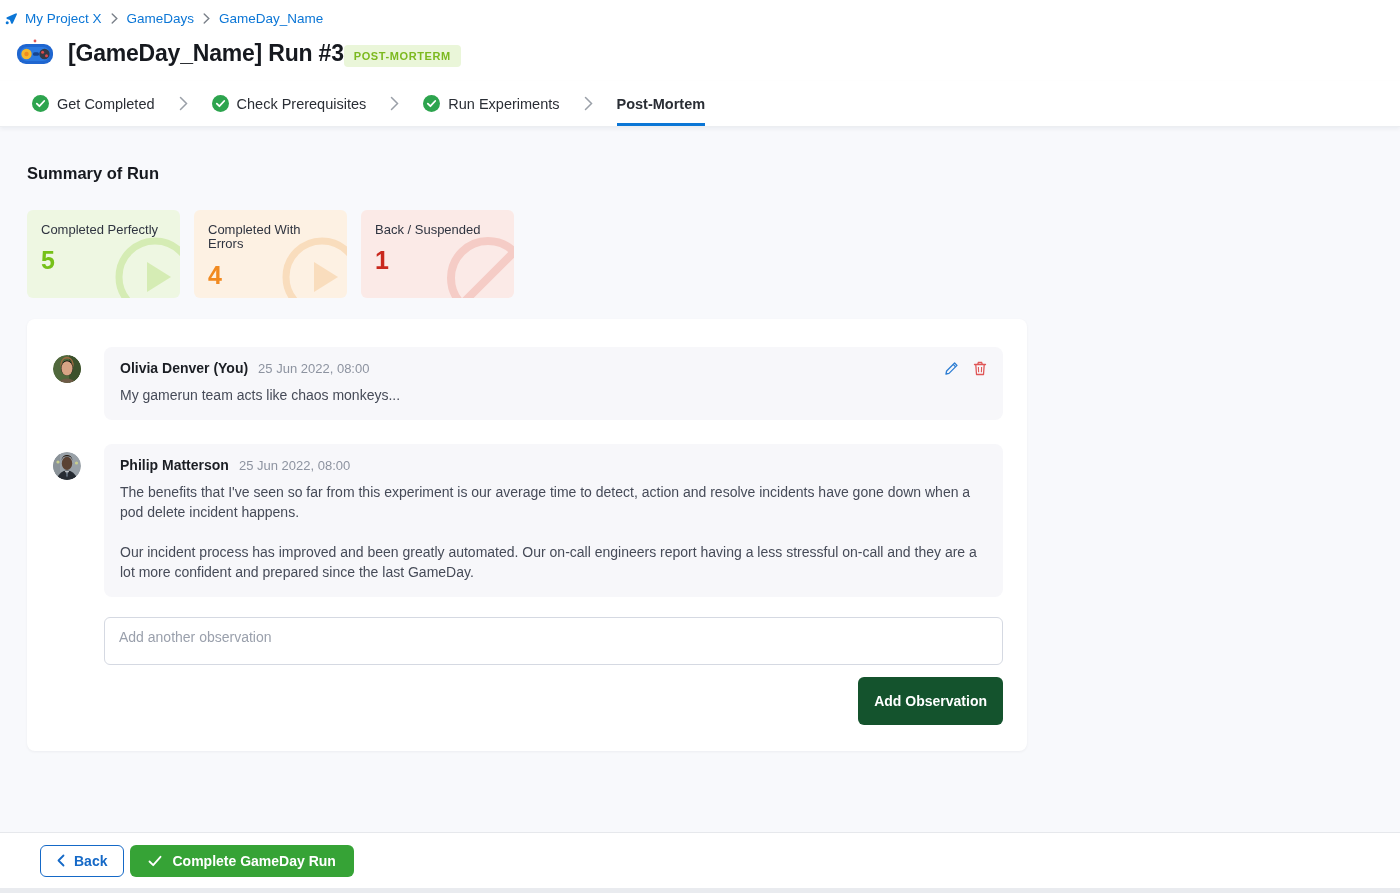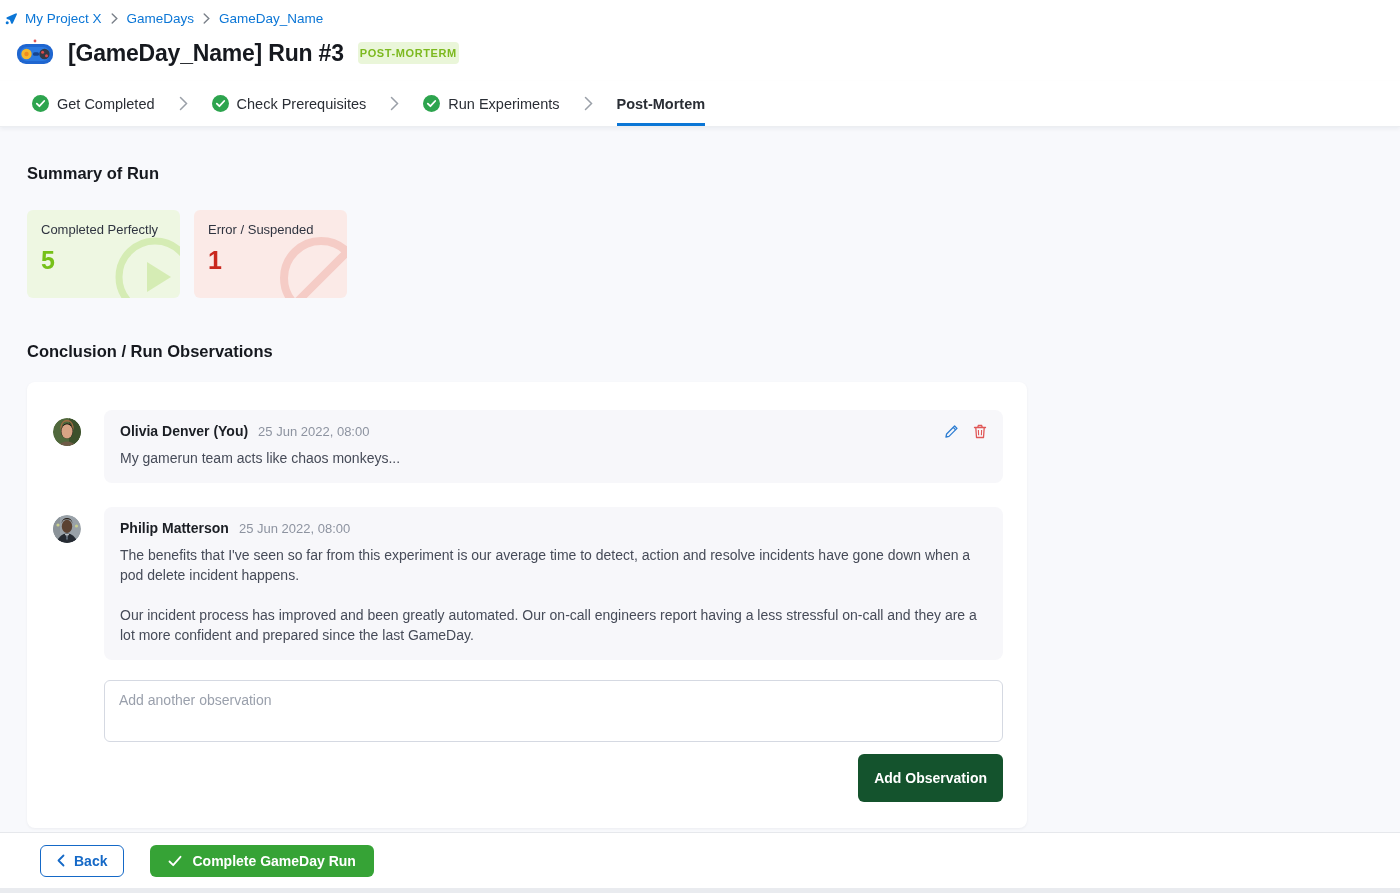--- a/index.html
+++ b/index.html
@@ -17,33 +17,32 @@
   .breadcrumb {
     display: flex; align-items: center;
     padding: 11px 0 0 4px;
     font-size: 13.5px;
   }
   .breadcrumb a { color: #0b76d6; text-decoration: none; cursor: pointer; }
   .crumb-icon { display: inline-flex; margin-right: 6px; }
   .crumb-sep { margin: 0 9px; display: inline-flex; align-items: center; }
 
   .title-row {
-    display: flex; align-items: center;
+    display: flex; align-items: flex-end;
     padding: 13px 0 14px 16px;
   }
   .gamepad-icon { margin-right: 14px; display: inline-flex; }
   .page-title { font-size: 23px; font-weight: 700; color: #16191f; letter-spacing: -0.2px; }
   .status-badge {
-    margin-left: 14px;
     background: #eaf6d9;
     color: #7cb91f;
     font-size: 11px;
     font-weight: 700;
     letter-spacing: 0.6px;
-    padding: 5px 2px;
+    padding: 5px 10px;
     border-radius: 4px;
   }
 
   
   .tabbar {
     background: #ffffff;
     display: flex; align-items: stretch;
     padding-left: 32px;
     height: 46px;
     border-bottom: 1px solid #eceef1;
@@ -111,21 +110,21 @@
   .bubble-head { display: flex; align-items: center; }
   .author { font-size: 14px; font-weight: 700; color: #1b1e24; text-align: right; }
   .timestamp { font-size: 13px; color: #8d93a0; margin-left: 10px; }
   .bubble-actions { margin-left: auto; display: flex; align-items: center; gap: 14px; }
   .icon-btn { display: inline-flex; cursor: pointer; background: none; border: none; padding: 0; }
   .bubble-text { margin-top: 9px; font-size: 14px; line-height: 20px; color: #464b58; }
   .bubble-text p + p { margin-top: 20px; }
 
   .obs-input-wrap { margin-left: 51px; margin-top: 20px; }
   .obs-textarea {
-    width: 100%; height: 62px;
+    width: 100%; height: 48px;
     border: 1px solid #d5d9e2;
     border-radius: 6px;
     resize: none;
     padding: 11px 14px;
     font-family: "Liberation Sans", "DejaVu Sans", sans-serif;
     font-size: 14px;
     color: #2a2e35;
     outline: none;
     display: block;
   }
@@ -143,21 +142,21 @@
     font-family: "Liberation Sans", "DejaVu Sans", sans-serif;
   }
 
   
   .footer {
     background: #ffffff;
     border-top: 1px solid #e6e8ec;
     height: 56px;
     display: flex; align-items: center;
     padding-left: 40px;
-    gap: 26px;
+    gap: 6px;
   }
   .back-button {
     display: inline-flex; align-items: center; gap: 9px;
     background: #ffffff;
     border: 1px solid #1569c7;
     color: #1569c7;
     font-size: 14px; font-weight: 700;
     border-radius: 6px;
     padding: 7px 16px;
     cursor: pointer;
@@ -277,33 +276,42 @@
     <div class="stat-card card-green">
       <div class="label">Completed Perfectly</div>
       <div class="value">5</div>
       <span class="card-watermark wm-play">
         <svg width="82" height="82" viewBox="0 0 82 82">
             <circle cx="41" cy="41" r="36" stroke="#d5ecb4" stroke-width="7" fill="none"></circle>
             <path d="M33 26 57 41 33 56 Z" fill="#d5ecb4"></path>
           </svg>
       </span>
     </div>
+    <div class="stat-card card-orange">
+      <div class="label">Completed With Errors</div>
+      <div class="value">4</div>
+      <span class="card-watermark wm-play">
+        <svg width="82" height="82" viewBox="0 0 82 82">
+            <circle cx="41" cy="41" r="36" stroke="#f9ddbd" stroke-width="7" fill="none"></circle>
+            <path d="M33 26 57 41 33 56 Z" fill="#f9ddbd"></path>
+          </svg>
+      </span>
+    </div>
     <div class="stat-card card-red">
-      <div class="label">Error / Suspended</div>
+      <div class="label">Back / Suspended</div>
       <div class="value">1</div>
       <span class="card-watermark wm-ban">
         <svg width="88" height="88" viewBox="0 0 88 88">
             <circle cx="44" cy="44" r="37" stroke="#f5ccc6" stroke-width="8" fill="none"></circle>
             <path d="M19 69 69 19" stroke="#f5ccc6" stroke-width="8" stroke-linecap="round"></path>
           </svg>
       </span>
     </div>
   </div>
 
-  <h2 class="section-heading obs-heading">Conclusion / Run Observations</h2>
 
   <section class="obs-panel">
     <div class="comment-row">
       <span class="avatar">
         <svg width="28" height="28" viewBox="0 0 28 28">
           <defs>
               <clipPath id="av1">
                 <circle cx="14" cy="14" r="14"></circle>
               </clipPath>
             </defs>

